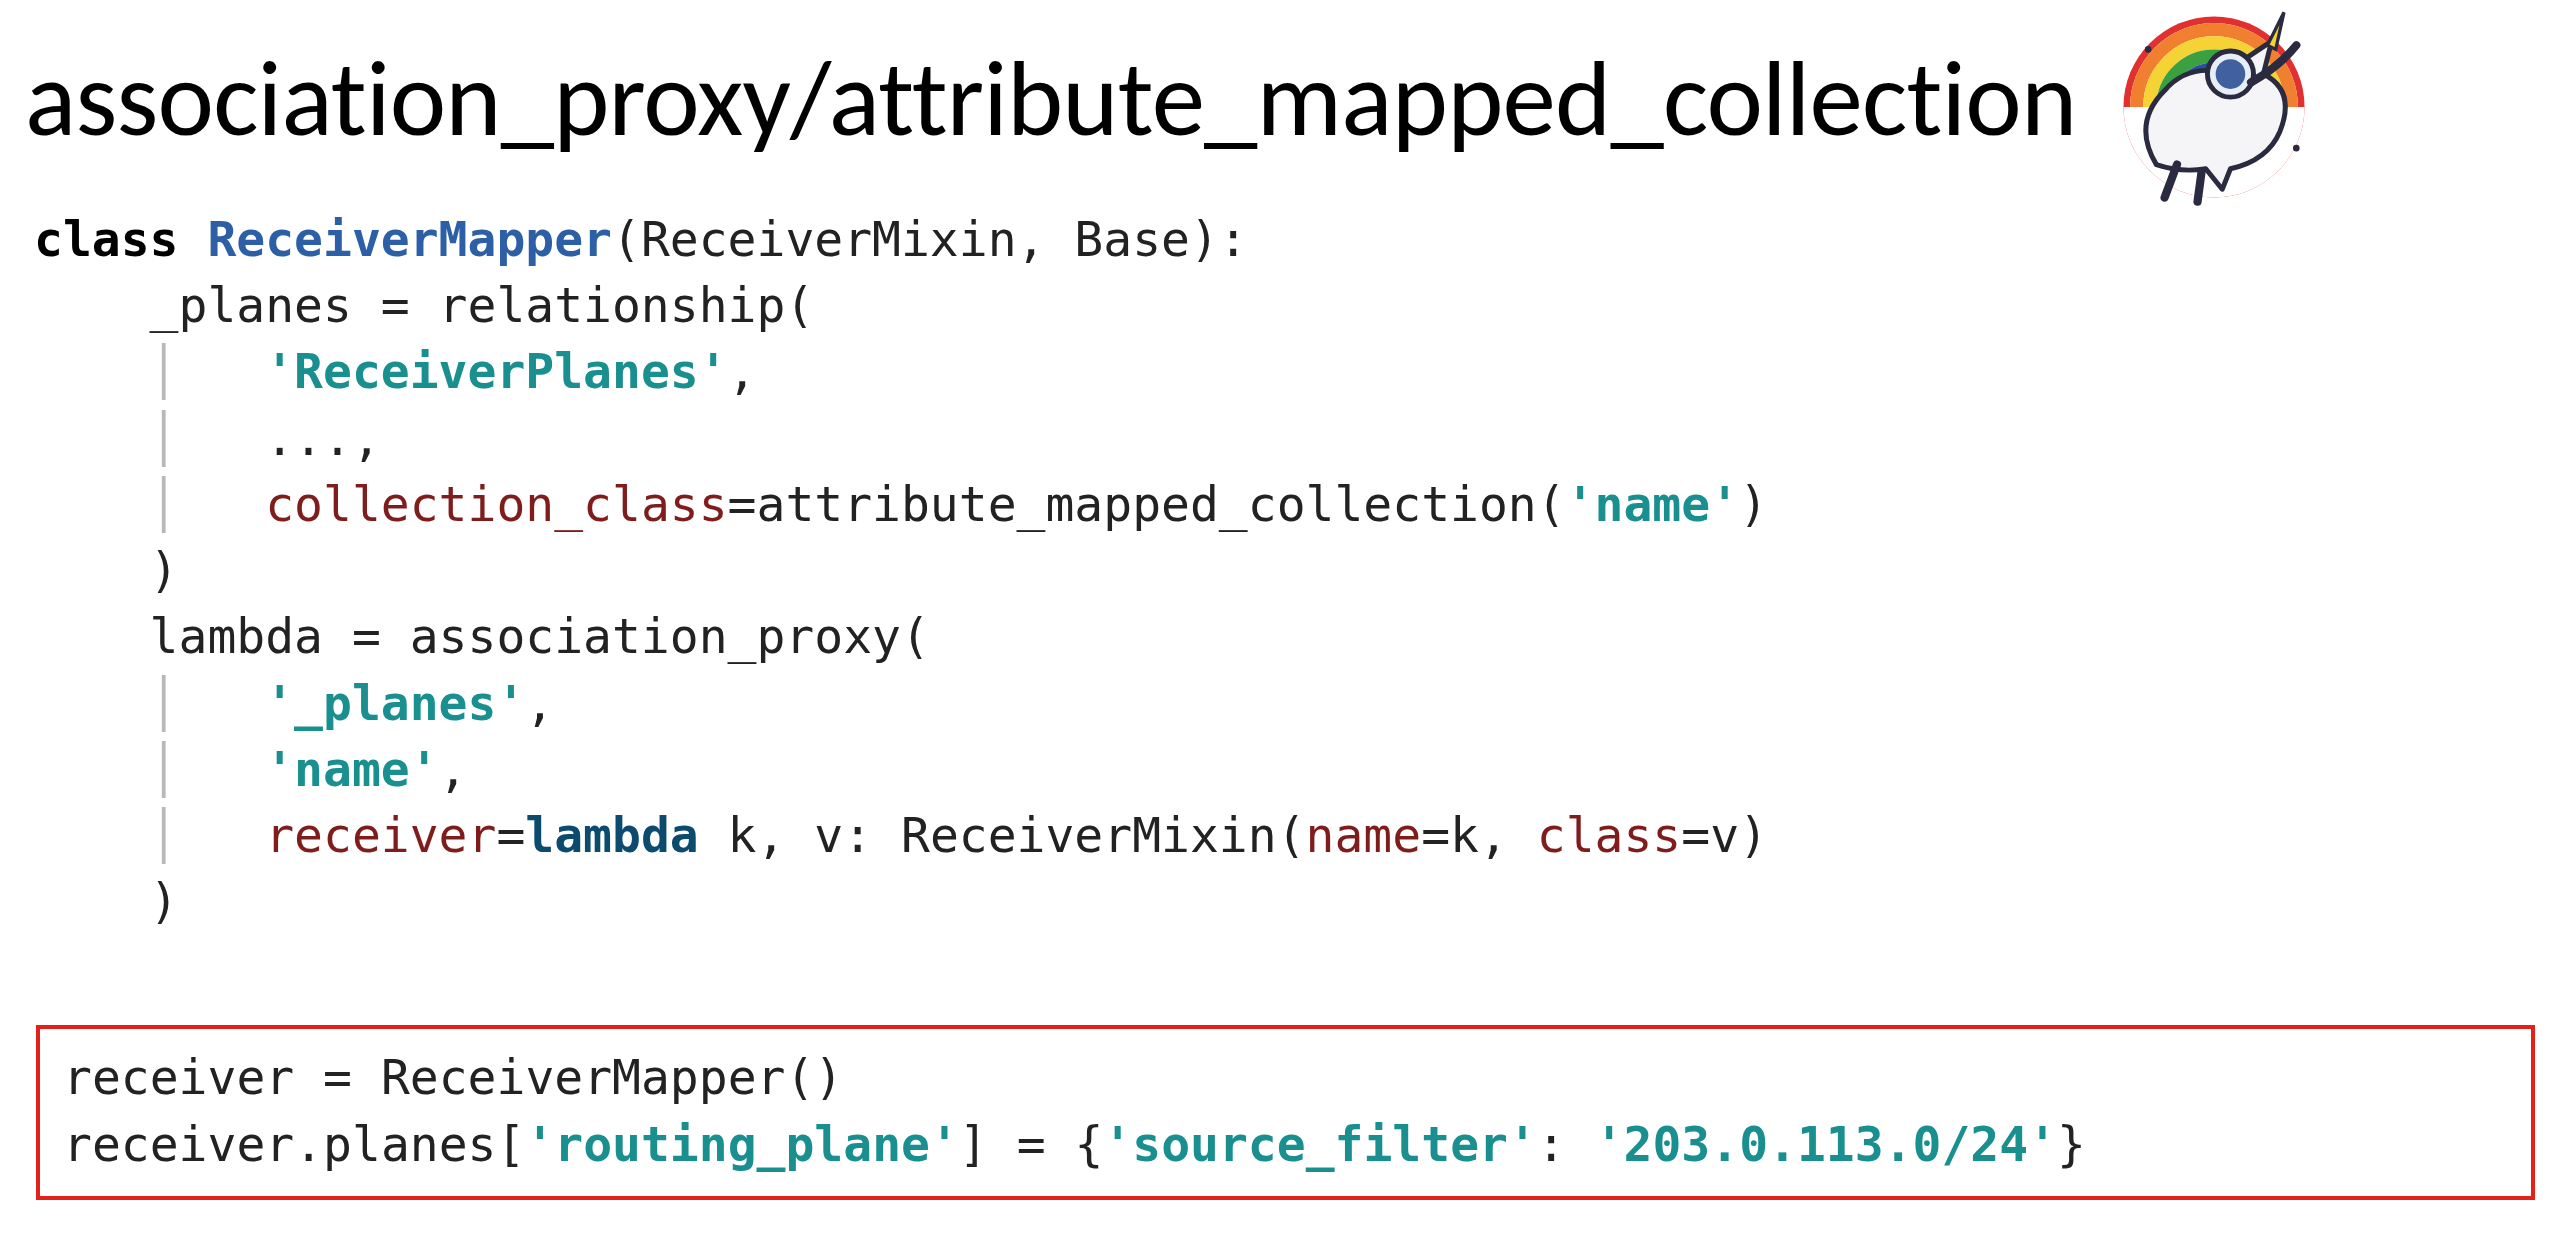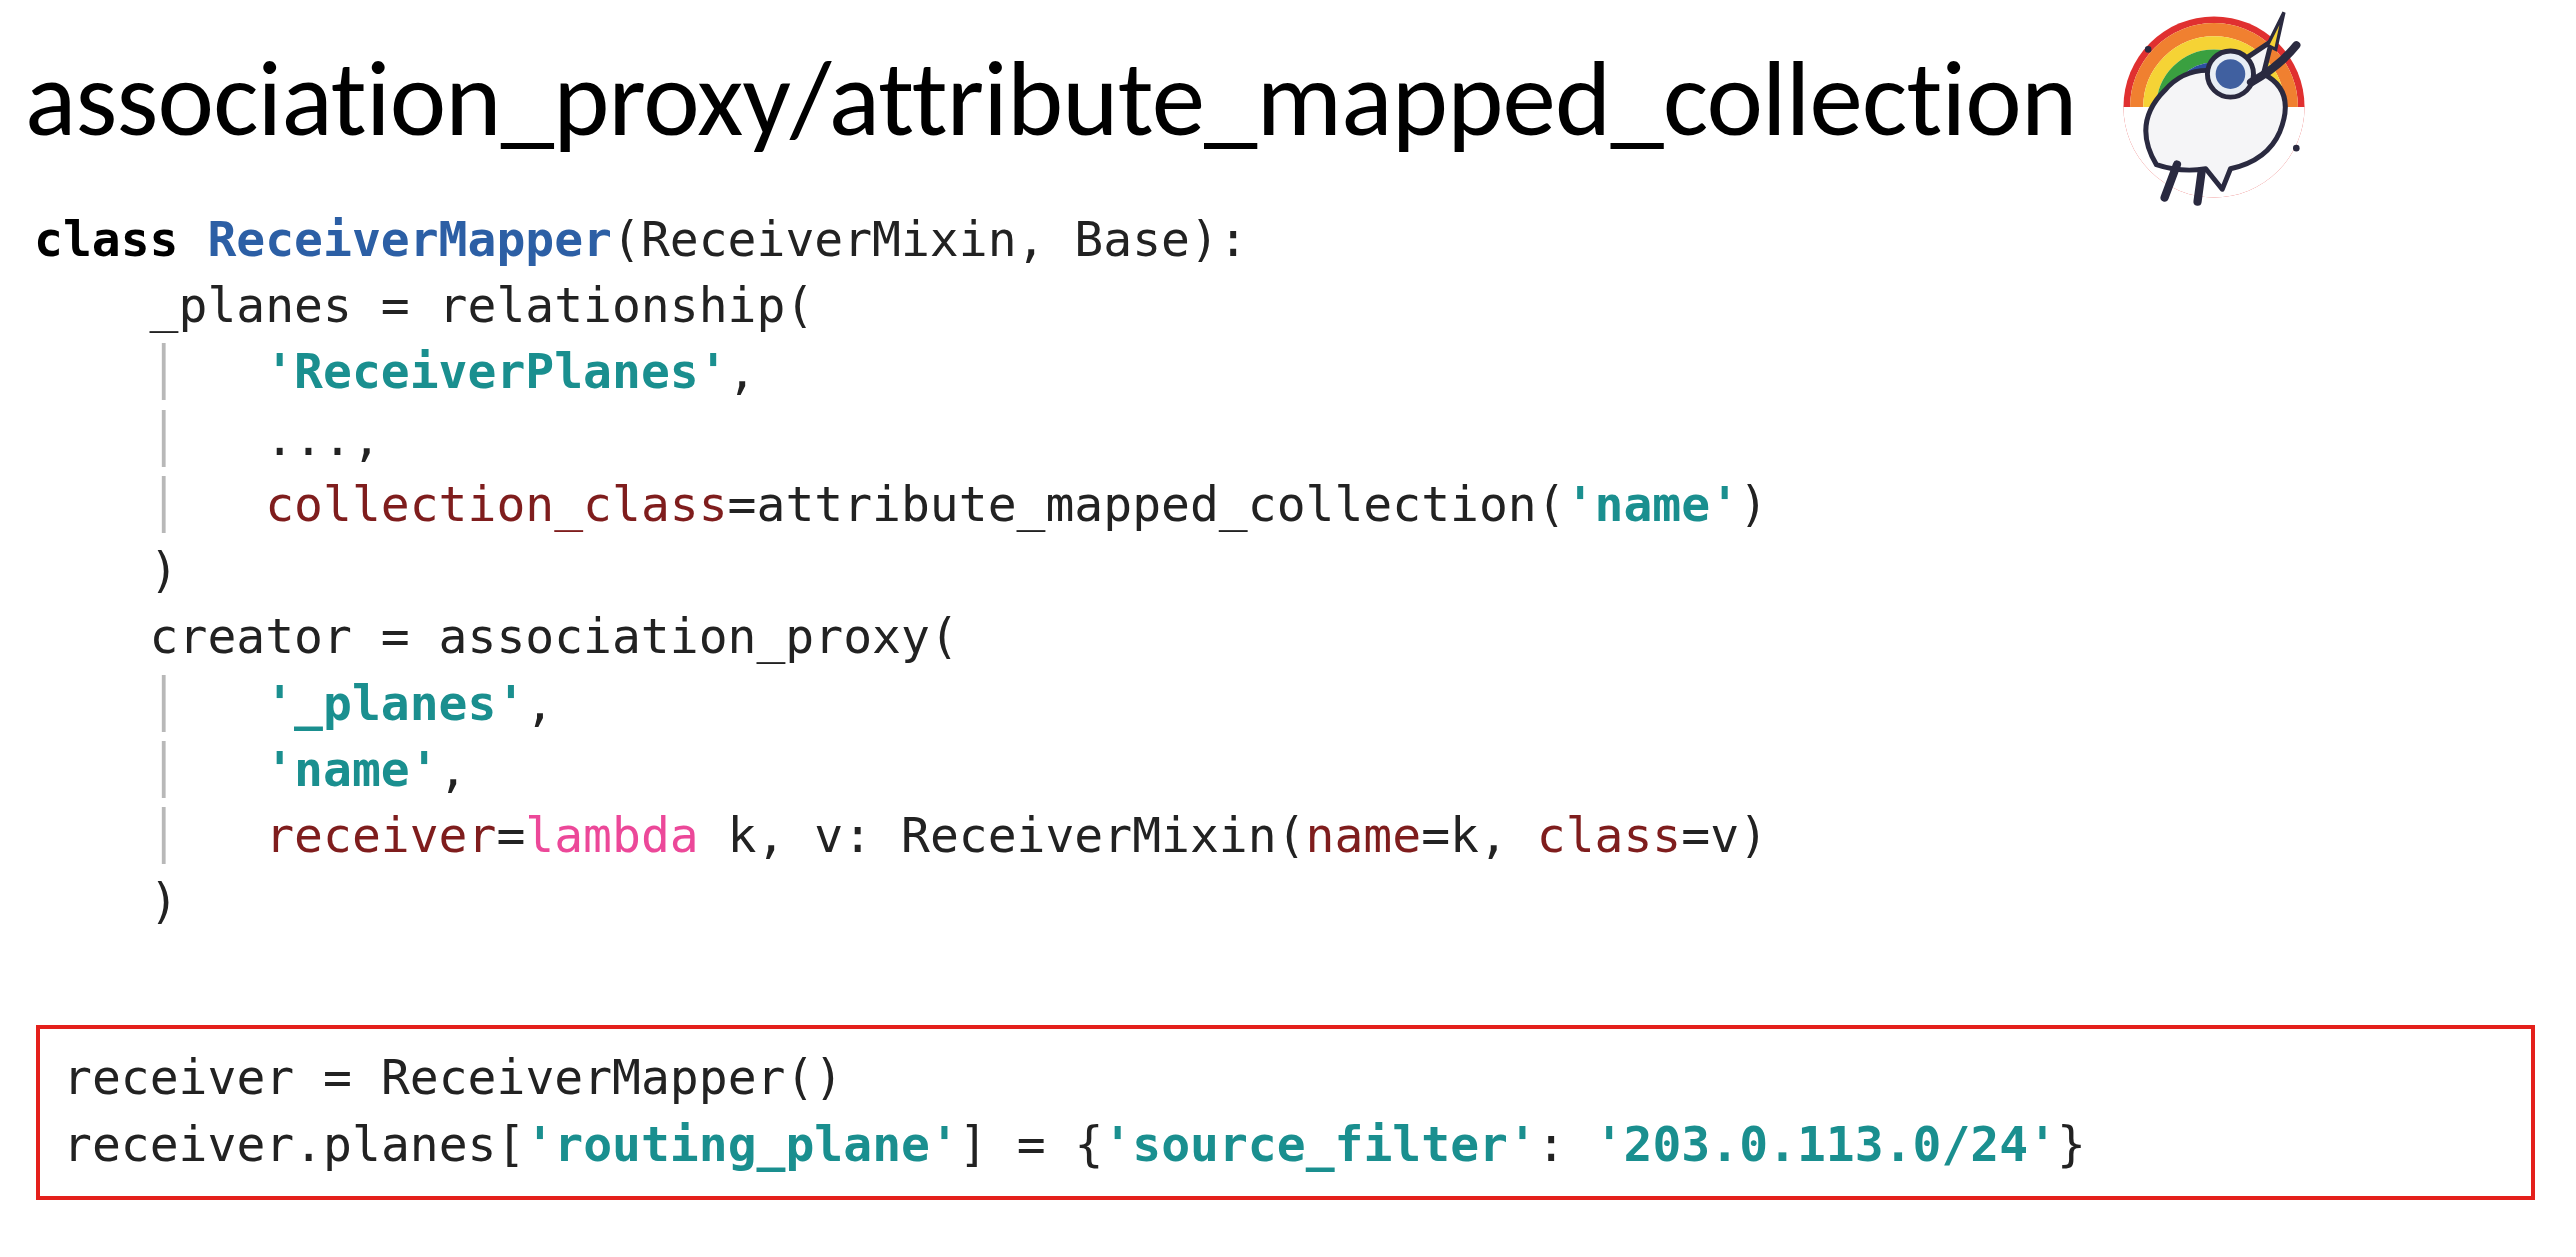--- a/index.html
+++ b/index.html
@@ -44,21 +44,21 @@
     font-family: "DejaVu Sans Mono", "Menlo", "Consolas", monospace;
     font-size: 48px;
     line-height: 1.38;
     white-space: pre;
     color: #222;
   }
   .code-block .kw { font-weight: bold; color: #000; }
   .code-block .cls { font-weight: bold; color: #2c5fa5; }
   .code-block .str { font-weight: bold; color: #1a8f8f; }
   .code-block .arg { color: #7f1d1d; }
-  .code-block .lambda { font-weight: normal; color: #ec4899; }
+  .code-block .lambda { font-weight: bold; color: #0c4a6e; }
   .code-block .guide {
     color: #b8b8b8;
     font-weight: 300;
   }
   .usage-box {
     position: absolute;
     left: 25px;
     bottom: 58px;
     width: 2499px;
     border: 4.1px solid #e4201b;
@@ -113,21 +113,21 @@
       <circle cx="230" cy="180" r="4" fill="#2a2a40"></circle>
     </svg>
   </div>
 
   <div class="code-block"><span class="kw">class</span> <span class="cls">ReceiverMapper</span><span>(ReceiverMixin, Base):</span>
     <span>_planes = relationship(</span>
     <span class="guide">│</span>   <span class="str">'ReceiverPlanes'</span>,
     <span class="guide">│</span>   <span>...,</span>
     <span class="guide">│</span>   <span class="arg">collection_class</span><span>=attribute_mapped_collection(</span><span class="str">'name'</span><span>)</span>
     <span>)</span>
-    <span>creator = association_proxy(</span>
+    <span>lambda = association_proxy(</span>
     <span class="guide">│</span>   <span class="str">'_planes'</span>,
     <span class="guide">│</span>   <span class="str">'name'</span>,
     <span class="guide">│</span>   <span class="arg">receiver</span><span>=</span><span class="lambda">lambda</span><span> k, v: ReceiverMixin(</span><span class="arg">name</span><span>=k, </span><span class="arg">class</span><span>=v)</span>
     <span>)</span></div>
 
   <div class="usage-box"><span>receiver = ReceiverMapper()</span>
 <span>receiver.planes[</span><span class="str">'routing_plane'</span><span>] = {</span><span class="str">'source_filter'</span><span>: </span><span class="str">'203.0.113.0/24'</span><span>}</span></div>
 
 </div>
 

